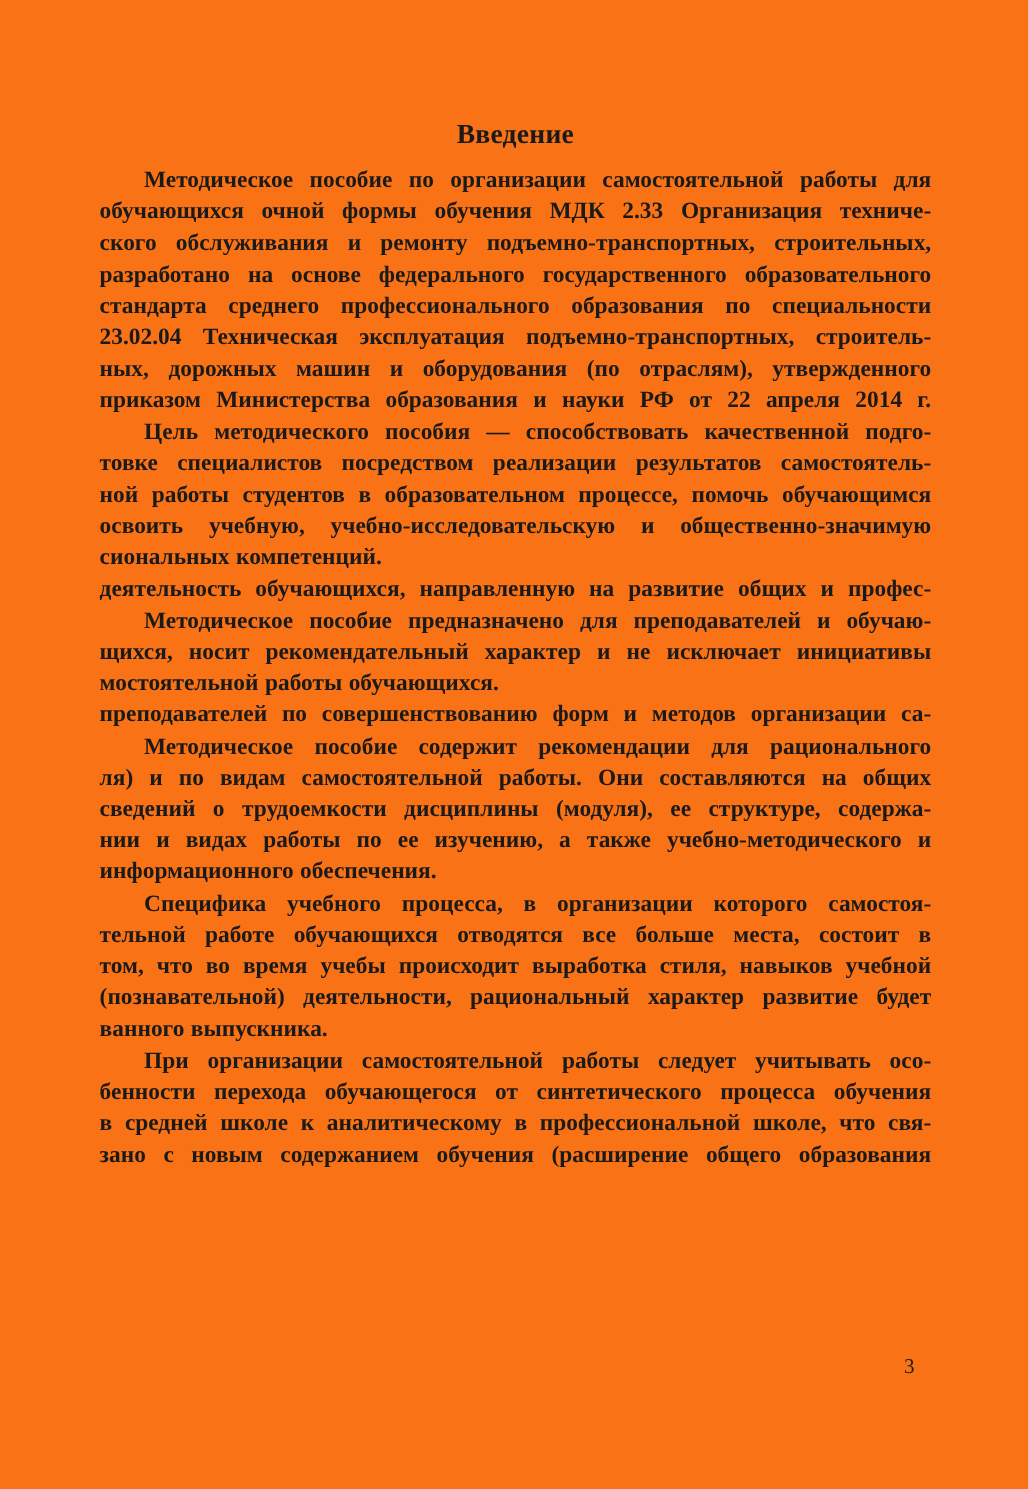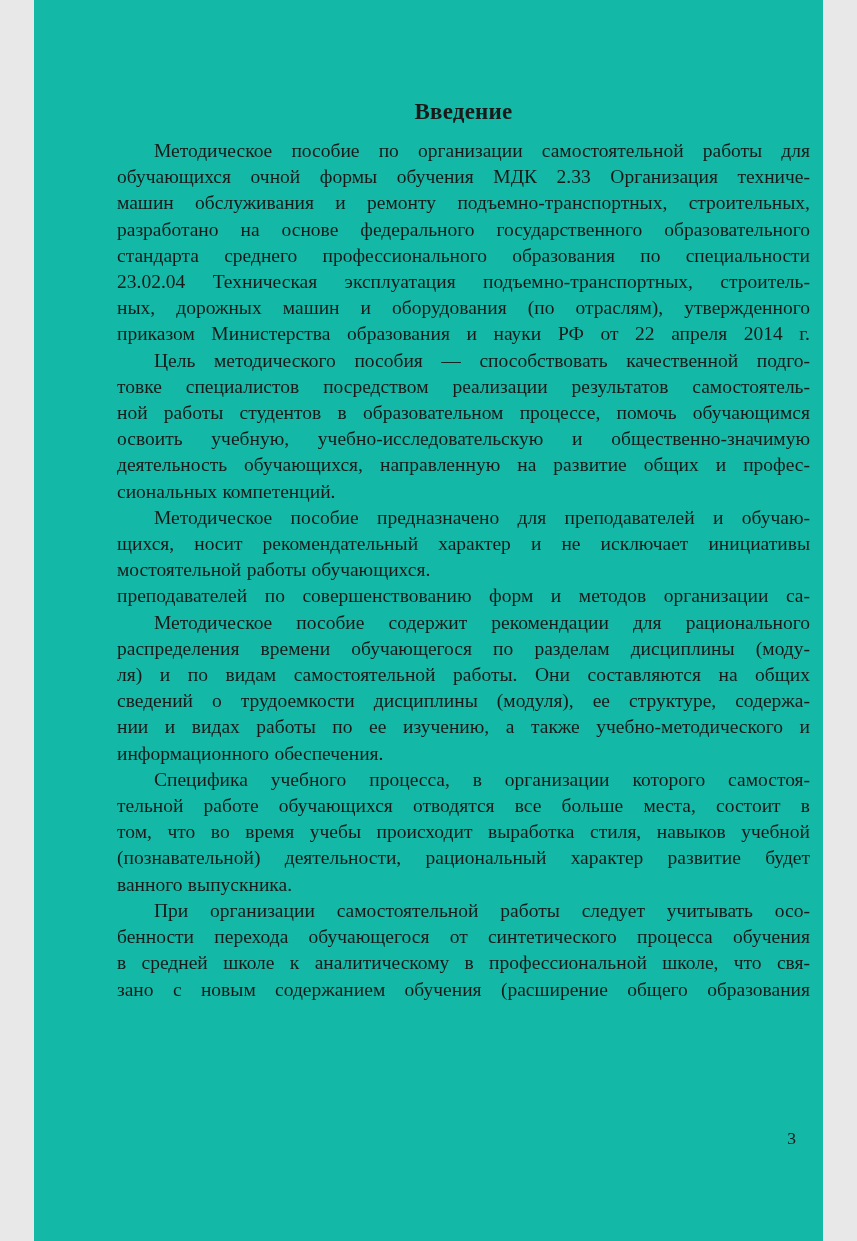--- a/index.html
+++ b/index.html
@@ -2,24 +2,24 @@
 <html lang="ru"><head>
 <meta charset="utf-8">
 <style>
   html, body {
     margin: 0;
     padding: 0;
     background: #e8e8e8;
   }
   .page {
     position: relative;
-    width: 789px;
+    width: 857px;
     height: 1241px;
     margin: 0 auto;
-    background: #14b8a6;
+    background: #f97316;
     font-family: "Liberation Serif", "DejaVu Serif", serif;
     color: #1a1a1a;
     overflow: hidden;
     box-sizing: border-box;
   }
   .page-title {
     position: absolute;
     top: 99px;
     left: 83px;
     width: 693px;
@@ -33,20 +33,21 @@
     position: absolute;
     top: 138px;
     left: 83px;
     width: 693px;
     font-size: 19.5px;
     line-height: 26.2px;
   }
   .paragraph {
     margin: 0;
     padding: 0;
+    font-weight: bold;
   }
   .line {
     text-align: justify;
     text-align-last: justify;
     white-space: normal;
     word-spacing: 0.5px;
   }
   .line--first {
     text-indent: 37px;
   }
@@ -65,44 +66,43 @@
 </head>
 <body>
 
 <div class="page">
   <h1 class="page-title">Введение</h1>
 
   <div class="body-text">
       <div class="paragraph">
         <div class="line line--first">Методическое пособие по организации самостоятельной работы для</div>
         <div class="line">обучающихся очной формы обучения МДК 2.33 Организация техниче-</div>
-        <div class="line">машин обслуживания и ремонту подъемно-транспортных, строительных,</div>
+        <div class="line">ского обслуживания и ремонту подъемно-транспортных, строительных,</div>
         <div class="line">разработано на основе федерального государственного образовательного</div>
         <div class="line">стандарта среднего профессионального образования по специальности</div>
         <div class="line">23.02.04 Техническая эксплуатация подъемно-транспортных, строитель-</div>
         <div class="line">ных, дорожных машин и оборудования (по отраслям), утвержденного</div>
         <div class="line">приказом Министерства образования и науки РФ от 22 апреля 2014 г.</div>
       </div>
       <div class="paragraph">
         <div class="line line--first">Цель методического пособия — способствовать качественной подго-</div>
         <div class="line">товке специалистов посредством реализации результатов самостоятель-</div>
         <div class="line">ной работы студентов в образовательном процессе, помочь обучающимся</div>
         <div class="line">освоить учебную, учебно-исследовательскую и общественно-значимую</div>
+        <div class="line line--end">сиональных компетенций.</div>
         <div class="line">деятельность обучающихся, направленную на развитие общих и профес-</div>
-        <div class="line line--end">сиональных компетенций.</div>
       </div>
       <div class="paragraph">
         <div class="line line--first">Методическое пособие предназначено для преподавателей и обучаю-</div>
         <div class="line">щихся, носит рекомендательный характер и не исключает инициативы</div>
         <div class="line line--end">мостоятельной работы обучающихся.</div>
         <div class="line">преподавателей по совершенствованию форм и методов организации са-</div>
       </div>
       <div class="paragraph">
         <div class="line line--first">Методическое пособие содержит рекомендации для рационального</div>
-        <div class="line">распределения времени обучающегося по разделам дисциплины (моду-</div>
         <div class="line">ля) и по видам самостоятельной работы. Они составляются на общих</div>
         <div class="line">сведений о трудоемкости дисциплины (модуля), ее структуре, содержа-</div>
         <div class="line">нии и видах работы по ее изучению, а также учебно-методического и</div>
         <div class="line line--end">информационного обеспечения.</div>
       </div>
       <div class="paragraph">
         <div class="line line--first">Специфика учебного процесса, в организации которого самостоя-</div>
         <div class="line">тельной работе обучающихся отводятся все больше места, состоит в</div>
         <div class="line">том, что во время учебы происходит выработка стиля, навыков учебной</div>
         <div class="line">(познавательной) деятельности, рациональный характер развитие будет</div>

